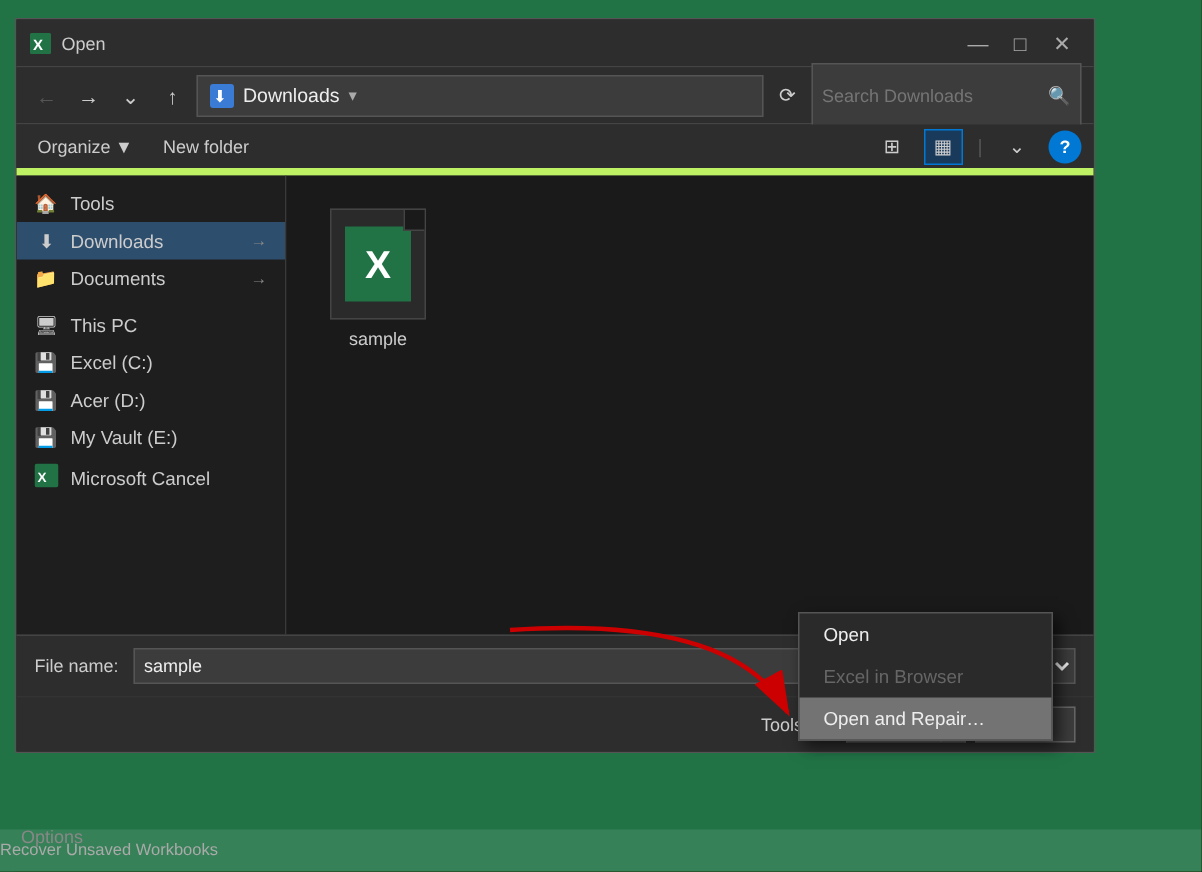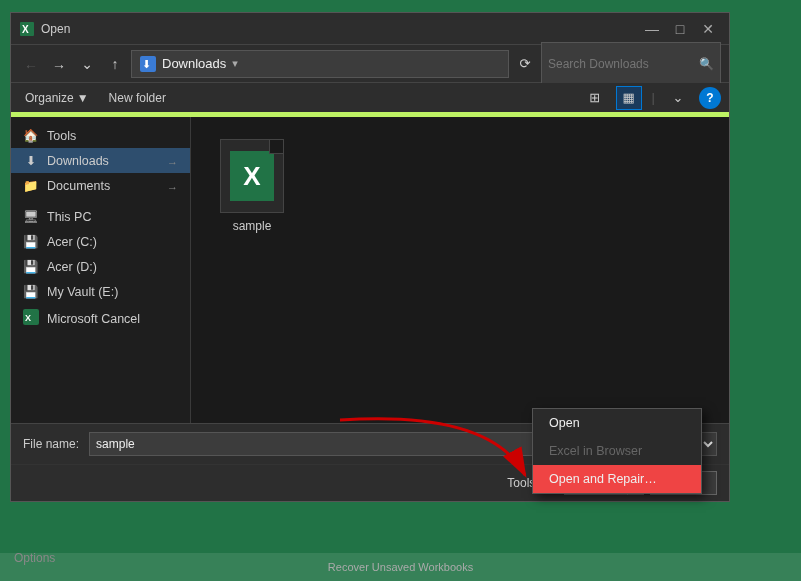--- a/index.html
+++ b/index.html
@@ -391,40 +391,39 @@
       padding: 7px 16px;
       color: #eee;
       font-size: 12.5px;
       cursor: pointer;
       white-space: nowrap;
     }
     .context-item.disabled {
       color: #666;
       cursor: default;
     }
-    .context-item.active-item { background: #ef4444; }
+    .context-item.active-item { background: #737373; }
 
     
     .red-arrow {
       position: absolute;
       z-index: 200;
       pointer-events: none;
     }
 
     
     .recover-bar {
       position: absolute;
       bottom: 0;
       left: 0;
       right: 0;
       height: 28px;
       background: rgba(255,255,255,0.1);
       display: flex;
       align-items: center;
-      justify-content: center;
       z-index: 1;
     }
     .recover-text {
       color: #aaa;
       font-size: 11px;
     }
 
     .green-strip {
       position: absolute;
       left: 0; top: 0; bottom: 0;
@@ -509,21 +508,21 @@
         <span>Documents</span>
         <span class="arrow">→</span>
       </div>
       <div style="height:6px;"></div>
       <div class="sidebar-item">
         <span class="icon">🖥</span>
         <span>This PC</span>
       </div>
       <div class="sidebar-item">
         <span class="icon">💾</span>
-        <span>Acer (C:)</span>
+        <span>Excel (C:)</span>
       </div>
       <div class="sidebar-item">
         <span class="icon">💾</span>
         <span>Acer (D:)</span>
       </div>
       <div class="sidebar-item">
         <span class="icon">💾</span>
         <span>My Vault (E:)</span>
       </div>
       <div class="sidebar-item">

